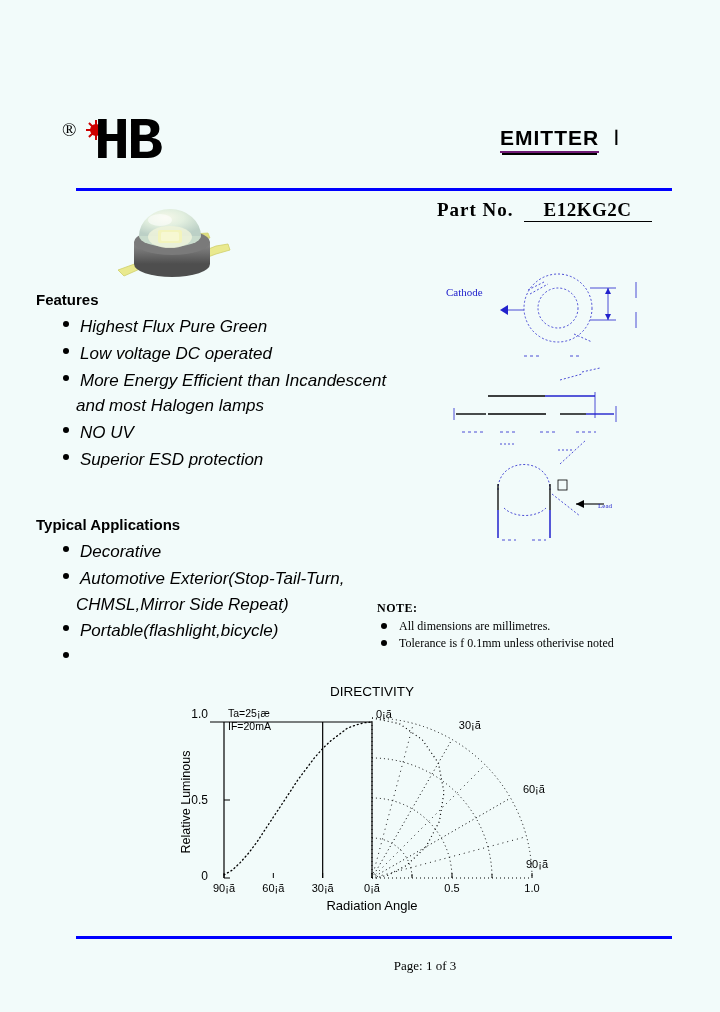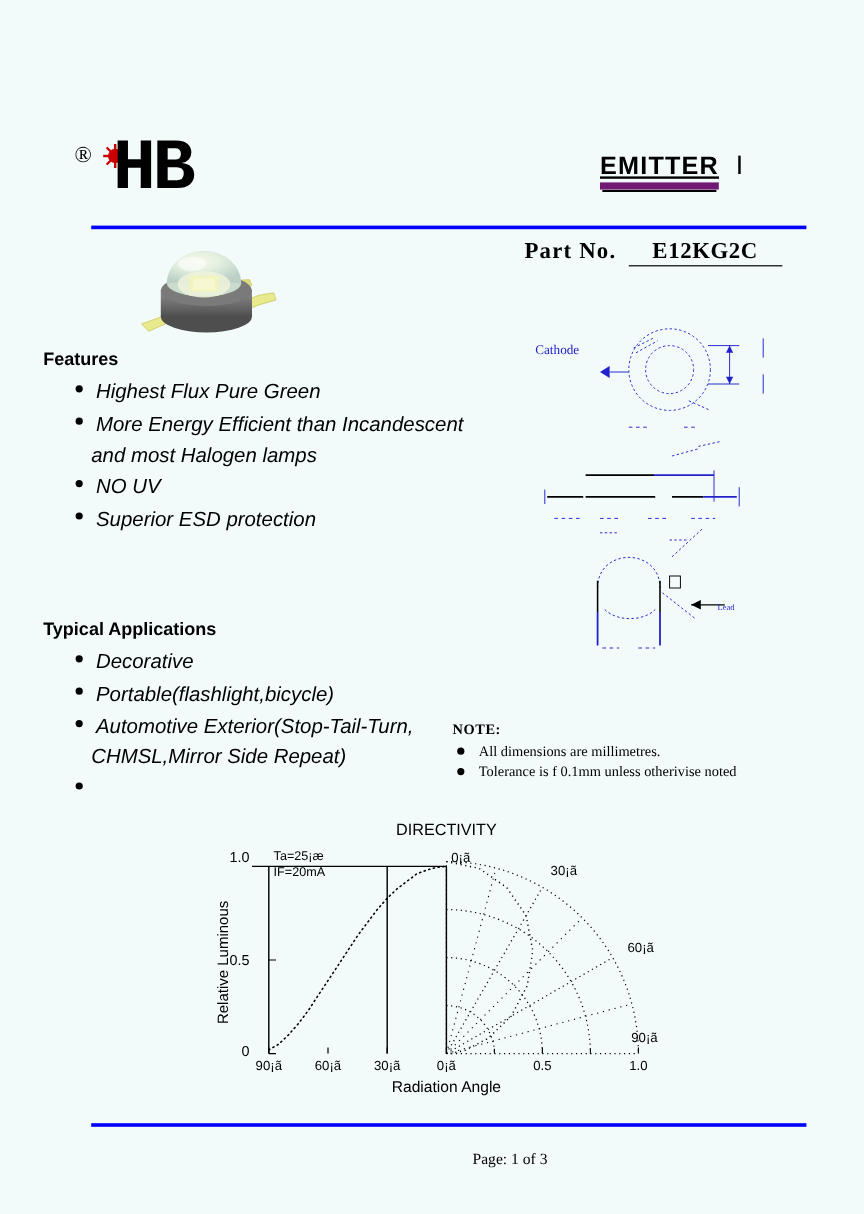--- a/index.html
+++ b/index.html
@@ -76,24 +76,23 @@
   .emitter-title {
     position: absolute;
     left: 500px;
     top: 126px;
     font-size: 21px;
     font-weight: bold;
     letter-spacing: 1px;
     white-space: nowrap;
   }
   .emitter-title .u2 {
-    border-bottom: 6px solid #701a75;
+    border-bottom: 2px solid #701a75;
     padding-bottom: 2px;
     box-shadow: 0 4px 0 -2px #000;
-    text-decoration: underline;
   }
 
   
   .rule-blue {
     position: absolute;
     background: #0000ff;
   }
   .rule-top {
     left: 76px;
     top: 188px;
@@ -312,30 +311,31 @@
       <rect x="54" y="30" width="24" height="13" rx="2" fill="#f3f4bc"></rect>
       <rect x="57" y="32" width="18" height="9" rx="1.5" fill="#f7f8d2"></rect>
 
       <ellipse cx="56" cy="20" rx="12" ry="6" fill="#ffffff" opacity="0.55"></ellipse>
     </svg>
   </div>
 
   <div class="sec-head features-head">Features</div>
   <ul class="bul-list features-list">
     <li><span class="dot"></span><span>Highest Flux Pure Green</span></li>
+    <li><span class="dot"></span><span>Low voltage DC operated</span></li>
     <li><span class="dot"></span><span>More Energy Efficient than Incandescent</span><span class="cont">and most Halogen lamps</span></li>
     <li><span class="dot"></span><span>NO UV</span></li>
     <li><span class="dot"></span><span>Superior ESD protection</span></li>
   </ul>
 
   <div class="sec-head apps-head">Typical Applications</div>
   <ul class="bul-list apps-list">
     <li><span class="dot"></span><span> Decorative</span></li>
+    <li><span class="dot"></span><span>Automotive Exterior(Stop-Tail-Turn,</span><span class="cont">CHMSL,Mirror Side Repeat)</span></li>
     <li><span class="dot"></span><span>Portable(flashlight,bicycle)</span></li>
-    <li><span class="dot"></span><span>Automotive Exterior(Stop-Tail-Turn,</span><span class="cont">CHMSL,Mirror Side Repeat)</span></li>
     <li><span class="dot"></span><span></span></li>
   </ul>
 
   <div class="drawings">
     <span class="cathode-lbl">Cathode</span>
     <svg width="245" height="290" viewBox="0 0 245 290">
       <g stroke="#2222cc" fill="none" stroke-width="0.8">
 
         <g stroke-dasharray="2,2">
           <circle cx="118" cy="40" r="34"></circle>

